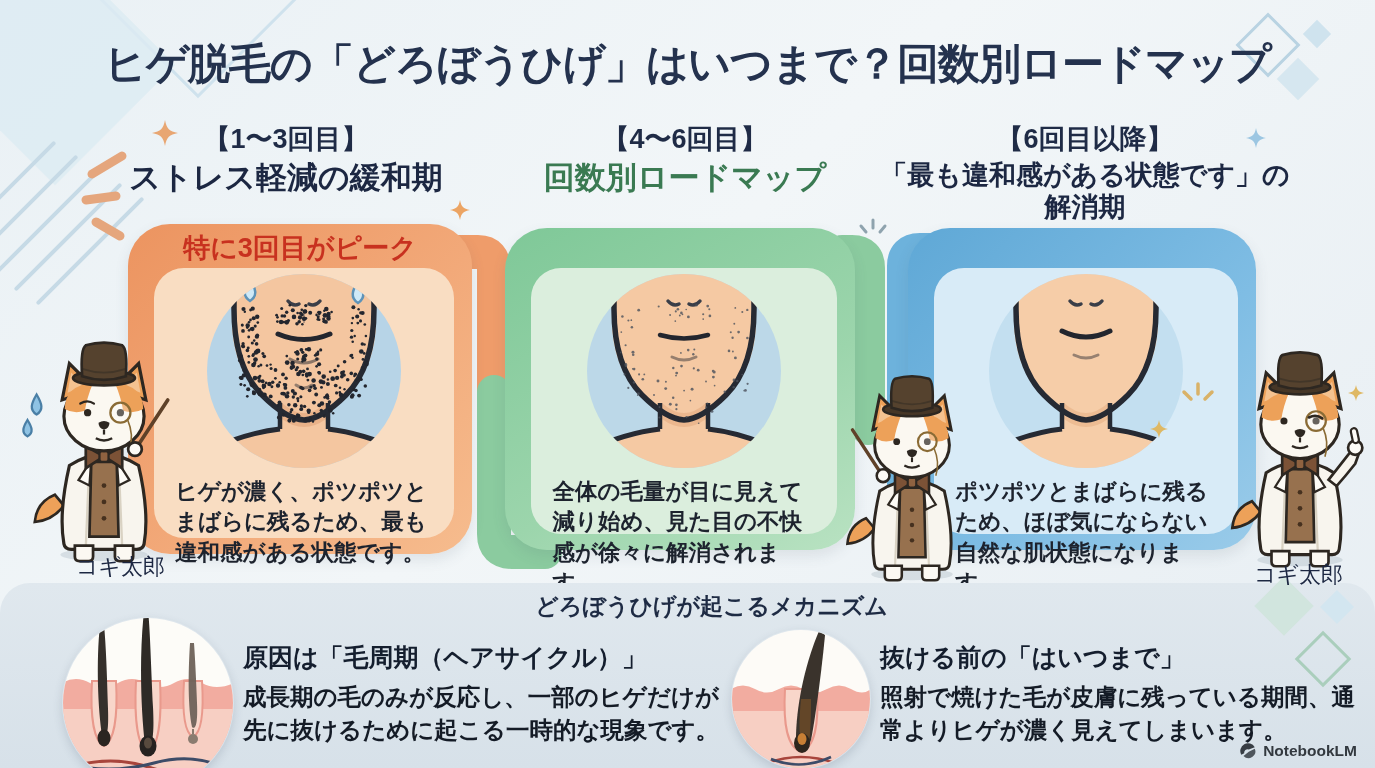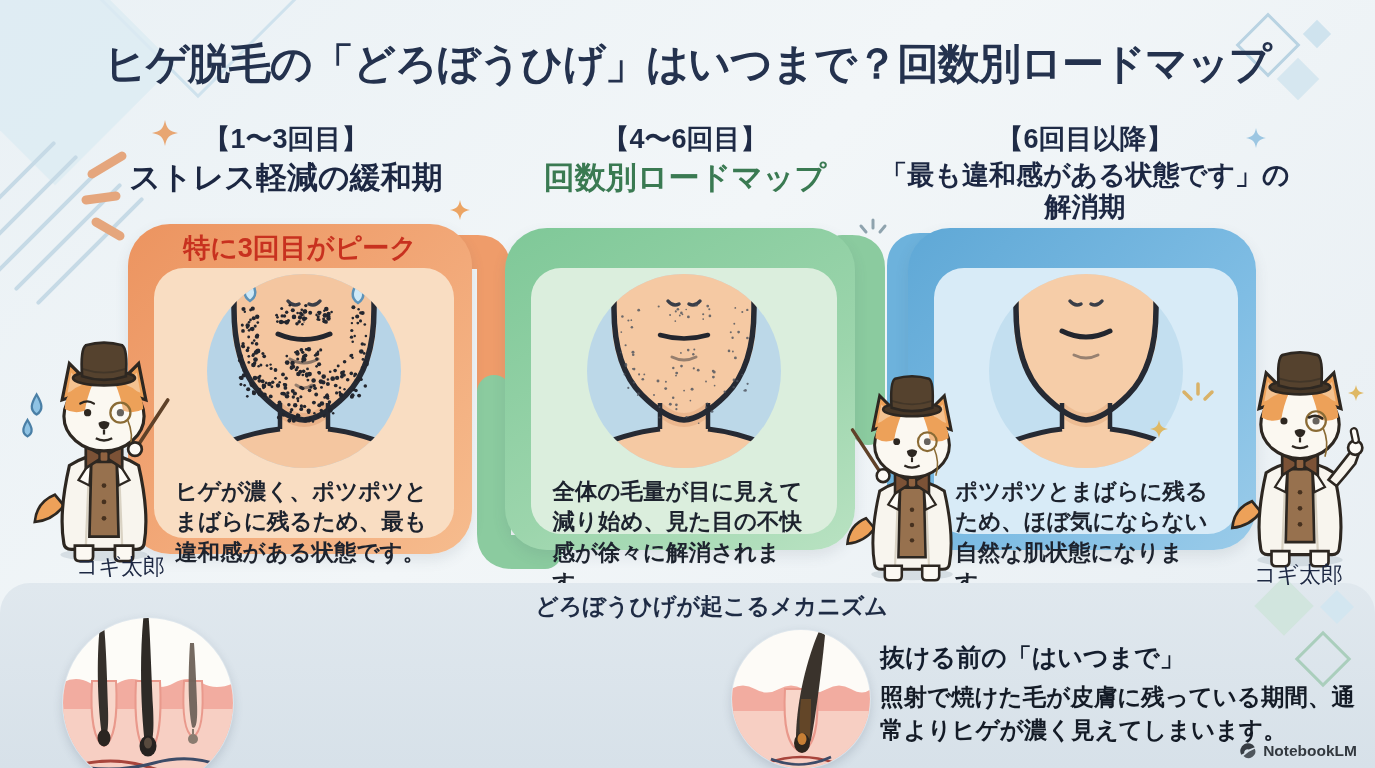--- a/index.html
+++ b/index.html
@@ -706,20 +706,24 @@
       <path d="M82,-6 C77,40 79,94 83,128 C88,134 93,128 91,90 C89,48 88,10 86,-6 Z" fill="#2e2a26"></path>
       <ellipse cx="86" cy="129" rx="8.5" ry="10.5" fill="#262220"></ellipse>
       <ellipse cx="86" cy="126" rx="4" ry="5.5" fill="#584a3e"></ellipse>
       <path d="M128,26 C126,58 126,90 130,110 C133,113 136,109 135,86 C134,60 133,40 132,26 Z" fill="#6e6258" opacity="0.95"></path>
       <circle cx="131" cy="122" r="5" fill="#8a7c70"></circle>
       <path d="M131,112 V117" stroke="#8a7c70" stroke-width="2"></path>
       <path d="M8,150 Q50,138 86,150 T172,146" fill="none" stroke="#a8453c" stroke-width="3"></path>
       <path d="M0,146 Q48,158 92,146 T172,156" fill="none" stroke="#3d4c68" stroke-width="3"></path>
     </g>
   </svg>
+  <div class="mech-text" style="left:243px;top:641px;width:480px;z-index:4;">
+    <div class="mech-head">原因は「毛周期（ヘアサイクル）」</div>
+    <div class="mech-body">成長期の毛のみが反応し、一部のヒゲだけが先に抜けるために起こる一時的な現象です。</div>
+  </div>
 
   <svg class="mech-circle" style="left:731px;top:629px;z-index:4;" width="140" height="140" viewBox="0 0 140 140">
     <defs>
         <clipPath id="mc2">
           <circle cx="70" cy="70" r="69"></circle>
         </clipPath>
       </defs>
     <g clip-path="url(#mc2)">
       <rect width="140" height="140" fill="#fdfbf7"></rect>
       <path d="M0,60 Q12,53 24,60 T48,60 T72,60 T96,60 T120,60 T140,60 V140 H0 Z" fill="#f2aca0"></path>

